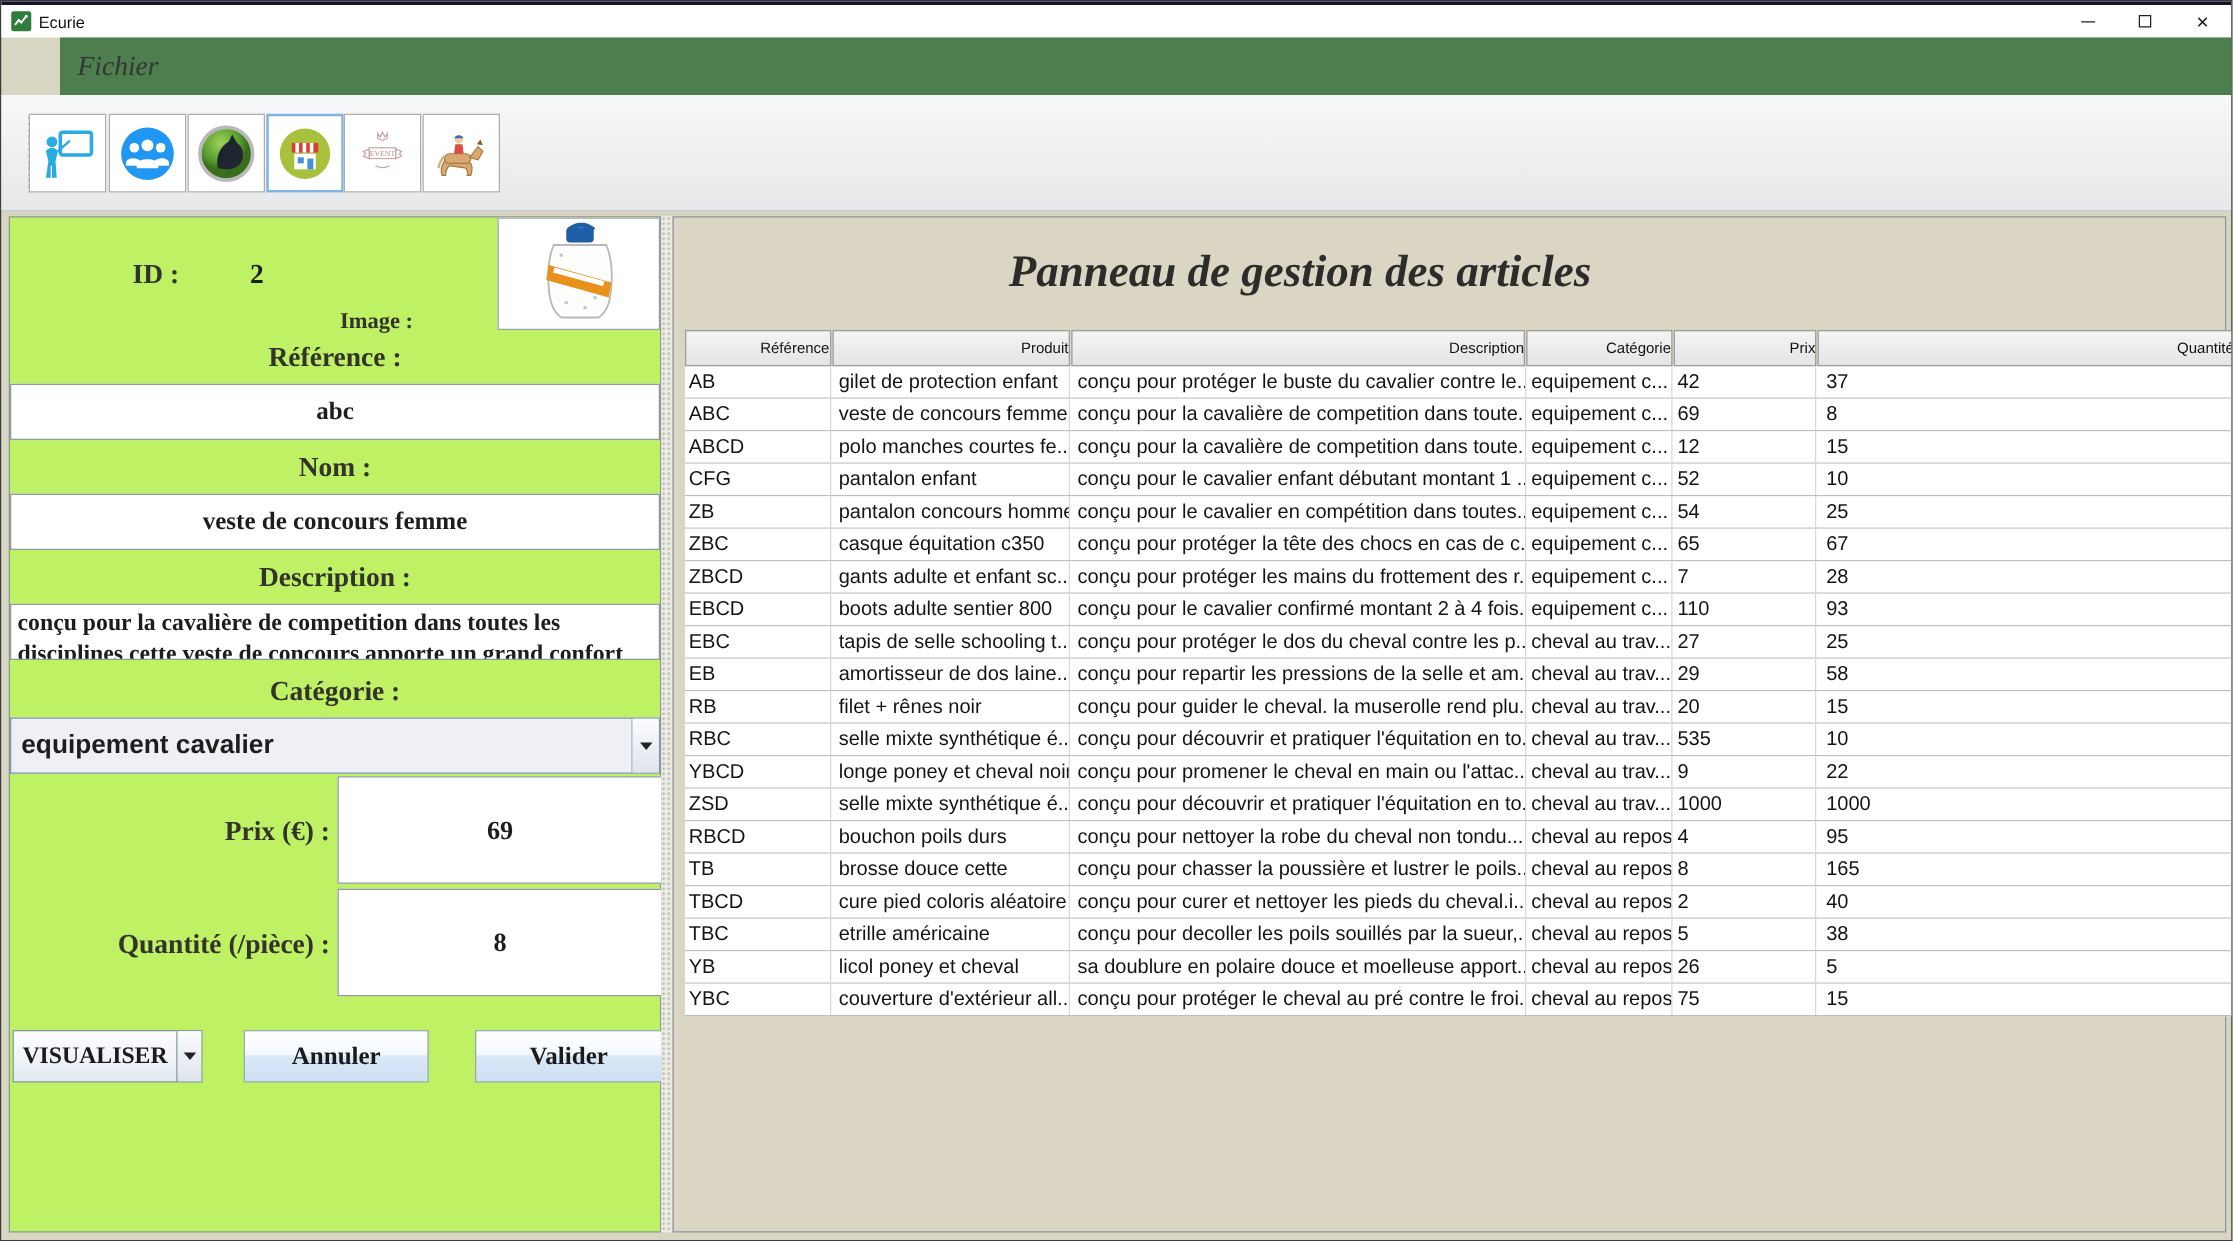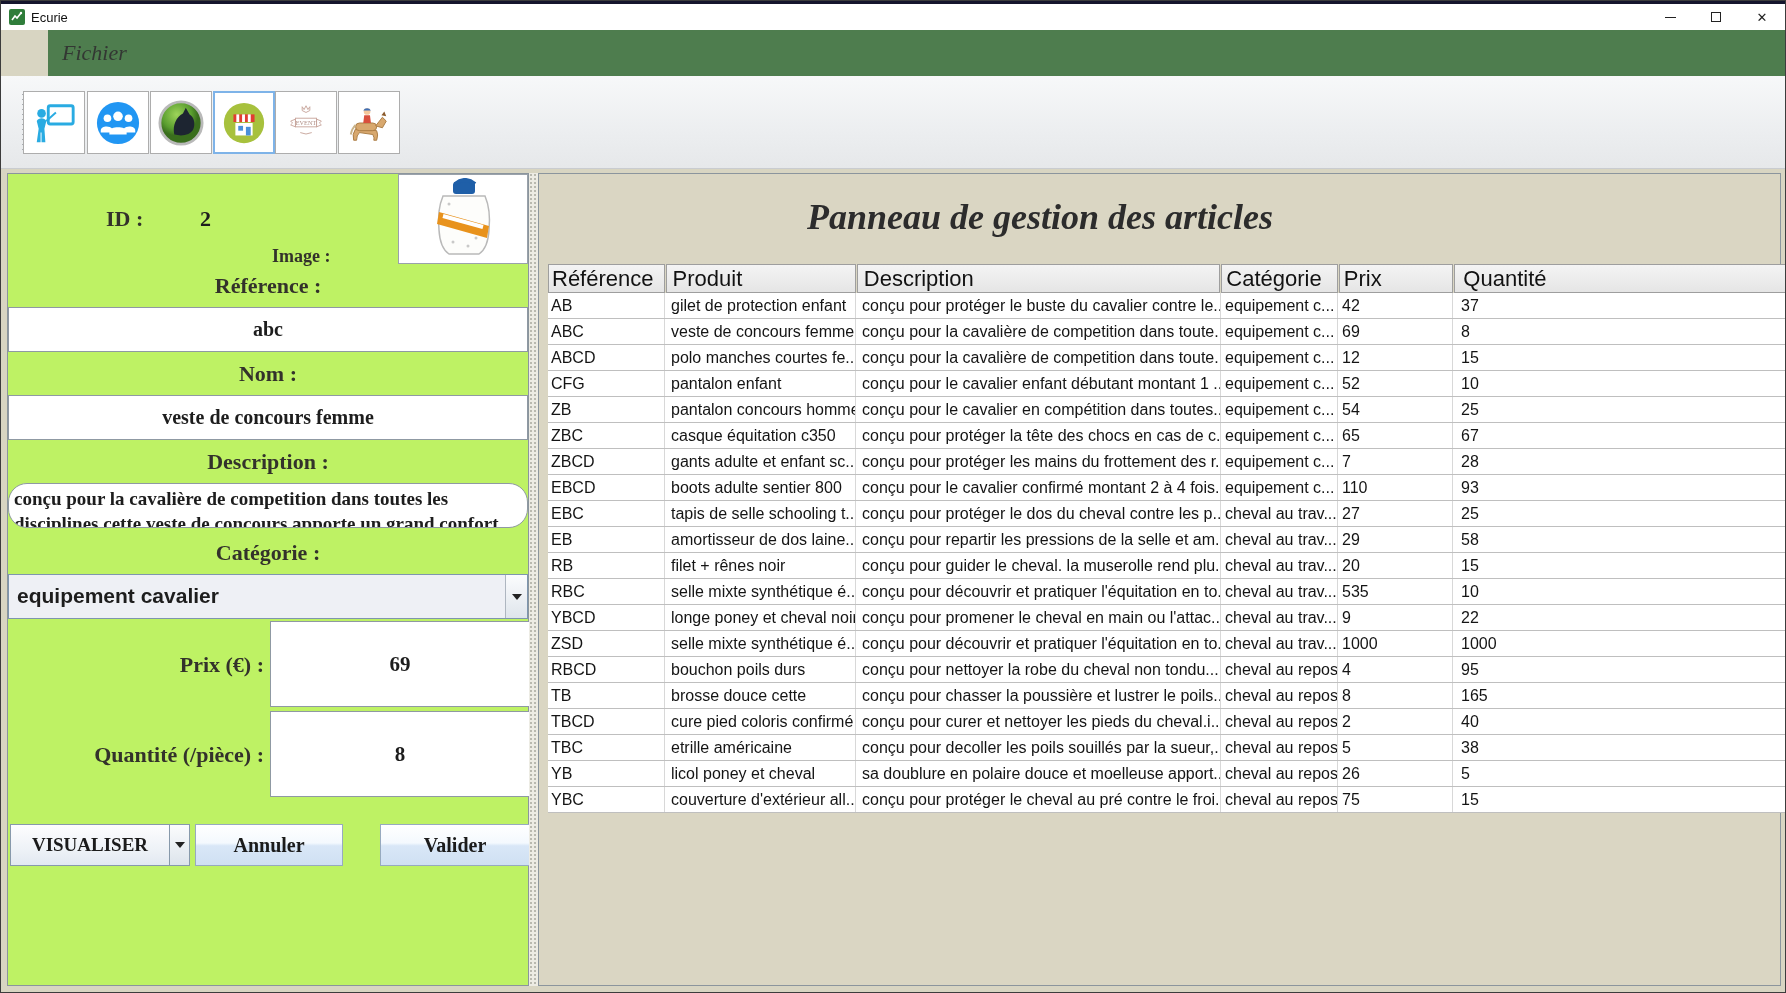--- a/index.html
+++ b/index.html
@@ -44,49 +44,49 @@
   .serif-label{ font-family:"Liberation Serif", serif; font-weight:bold; color:#33322b; }
   .band{ position:absolute; left:0; width:100%; height:43px; text-align:center; font-size:22px; line-height:43px; }
   .field{ position:absolute; left:0; width:100%; height:45px; background:#ffffff; border:1px solid #8f99a3;
           font-family:"Liberation Serif", serif; font-weight:bold; font-size:20px; color:#1d1d1d;
           text-align:center; line-height:43px; overflow:hidden; }
   .id-label{ position:absolute; left:98px; top:32px; font-size:22px; }
   .id-value{ position:absolute; left:192px; top:32px; font-size:22px; font-family:"Liberation Serif", serif; font-weight:bold; color:#1d1d1d; }
   .image-label{ position:absolute; left:264px; top:32px; font-size:18px;margin-top:40px; }
   .image-box{ position:absolute; right:0; top:0; width:130px; height:90px; background:#ffffff; border:1px solid #9aa2aa;
               display:flex; align-items:center; justify-content:center; }
-  .desc-field{ text-align:left; line-height:1.32; padding:2px 5px; font-size:19px;border-radius:19px; }
+  .desc-field{ text-align:left; line-height:1.32; padding:2px 5px; font-size:19px; }
   .combo{ position:absolute; left:0; top:400px; width:100%; height:45px; background:#eef0f5; border:1px solid #7e96ae;
           display:flex; cursor:pointer; }
   .combo-text{ flex:1; font-family:Liberation Sans, sans-serif; font-weight:bold; font-size:21px; color:#1d1d1d;
                line-height:42px; padding-left:8px; overflow:hidden; white-space:nowrap; }
   .combo-arrow{ width:22px; border-left:1px solid #aeb6c0; background:linear-gradient(180deg,#fbfcfd,#dfe5ec);
                 display:flex; align-items:center; justify-content:center; }
   .tri-down{ width:0; height:0; border-left:5px solid transparent; border-right:5px solid transparent; border-top:6px solid #222; }
   .num-row-label{ position:absolute; left:0; width:256px; text-align:right; font-size:22px; }
   .num-input{ position:absolute; left:262px; width:260px; height:86px; background:#fff; border:1px solid #8f99a3;
               font-family:"Liberation Serif", serif; font-weight:bold; font-size:21px; color:#1d1d1d;
               display:flex; align-items:center; justify-content:center; }
   .btn-blue{ position:absolute; height:42px; background:linear-gradient(180deg,#ffffff 0%,#f4f9fe 45%,#d9e7f7 52%,#cfe0f3 100%);
              border:1px solid #97aabf; font-family:"Liberation Serif", serif; font-weight:bold; font-size:20px; color:#1b1b1b;
              display:flex; align-items:center; justify-content:center; cursor:pointer; }
-  .split-btn{ position:absolute; left:2px; width:180px; height:42px; display:flex; border:1px solid #8799ab;
+  .split-btn{ position:absolute; left:2px; width:152px; height:42px; display:flex; border:1px solid #8799ab;
               background:linear-gradient(180deg,#fdfdfe 0%,#eef2f7 60%,#e2e9f1 100%); cursor:pointer; }
   .split-main{ flex:1; font-family:"Liberation Serif", serif; font-weight:bold; font-size:19px; color:#1b1b1b;
                display:flex; align-items:center; justify-content:center; }
   .split-arrow{ width:20px; border-left:1px solid #8799ab; background:linear-gradient(180deg,#fbfcfd,#dde4ec);
                 display:flex; align-items:center; justify-content:center; }
 
   
   .panel-title{ position:absolute; left:268px; top:22px; font-family:"Liberation Serif", serif; font-style:italic;
                 font-weight:bold; font-size:36px; color:#2c2c2c; white-space:nowrap; }
   .table{ position:absolute; left:9px; top:90px; width:1240px; }
   .thead{ display:flex; height:29px; }
   .th{ background:linear-gradient(180deg,#f4f4f4,#e5e5e5); border:1px solid #9e9e9e; margin-right:1px;
-       font-size:22px; color:#121212; text-align:left; line-height:27px; overflow:hidden; cursor:pointer; }
+       font-size:12px; color:#121212; text-align:right; line-height:27px; overflow:hidden; cursor:pointer; }
   .th:last-child{ margin-right:0; }
   .trow{ display:flex; height:26px; background:#ffffff; border-bottom:1px solid #bfbfbf; cursor:pointer; }
   .td{ font-size:16px; color:#141414; line-height:25px; overflow:hidden; white-space:nowrap; border-right:1px solid #d8d8d8; }
   .td:last-child{ border-right:none; }
   .c0{ width:117px; padding-left:3px; }
   .c1{ width:191px; padding-left:6px; }
   .c2{ width:365px; padding-left:6px; }
   .c3{ width:117px; padding-left:4px; }
   .c4{ width:115px; padding-left:4px; }
   .c5{ width:335px; padding-left:8px; }
@@ -386,21 +386,21 @@
           <div class="trow">
             <div class="td c0">TB</div>
             <div class="td c1">brosse douce cette</div>
             <div class="td c2">conçu pour chasser la poussière et lustrer le poils...</div>
             <div class="td c3">cheval au repos</div>
             <div class="td c4">8</div>
             <div class="td c5">165</div>
           </div>
           <div class="trow">
             <div class="td c0">TBCD</div>
-            <div class="td c1">cure pied coloris confirmé</div>
+            <div class="td c1">cure pied coloris aléatoire</div>
             <div class="td c2">conçu pour curer et nettoyer les pieds du cheval.i...</div>
             <div class="td c3">cheval au repos</div>
             <div class="td c4">2</div>
             <div class="td c5">40</div>
           </div>
           <div class="trow">
             <div class="td c0">TBC</div>
             <div class="td c1">etrille américaine</div>
             <div class="td c2">conçu pour decoller les poils souillés par la sueur,...</div>
             <div class="td c3">cheval au repos</div>

